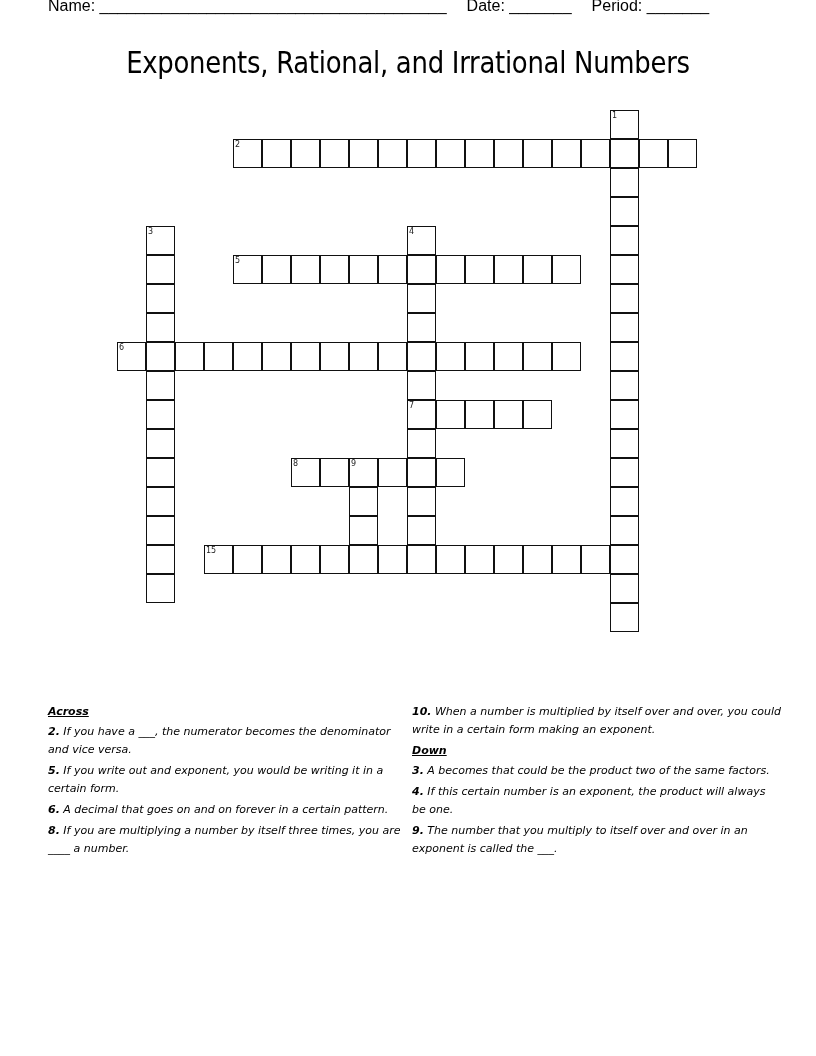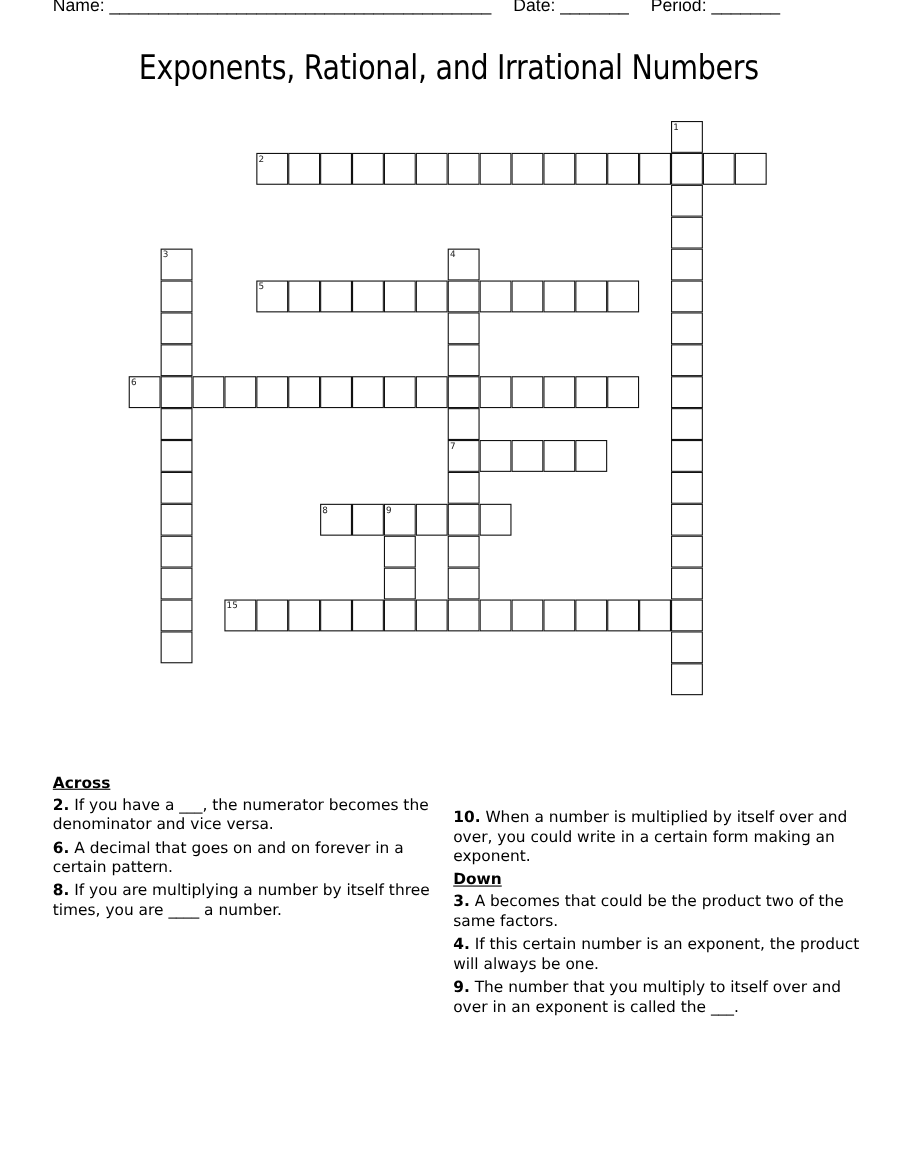--- a/index.html
+++ b/index.html
@@ -3,26 +3,26 @@
 <meta charset="utf-8">
 <style>
   html, body { margin:0; padding:0; background:#ffffff; }
   body { width:816px; height:1056px; position:relative; overflow:hidden; color:#000; }
   .header-line { position:absolute; top:-3px; left:48px; font-family:"Liberation Sans", sans-serif; font-size:16px; white-space:pre; }
   .header-line span { margin-right:0; }
   .title { position:absolute; top:44px; left:0; width:816px; text-align:center; font-family:"DejaVu Sans", sans-serif; font-size:31px; letter-spacing:-0.3px; font-stretch:condensed; transform:scaleX(0.93); }
   #grid { position:absolute; left:0; top:0; width:816px; height:680px; }
   .cell { position:absolute; width:29px; height:29px; box-sizing:border-box; border:1.5px solid #111; background:#fff; }
   .cell .num { position:absolute; left:1px; top:0px; font-family:"DejaVu Sans", sans-serif; font-size:8px; line-height:9px; color:#222; }
-  .clues { position:absolute; font-family:"DejaVu Sans", sans-serif; font-size:14px; line-height:18px; }
+  .clues { position:absolute; font-family:"DejaVu Sans", sans-serif; font-size:11px; line-height:18px;font-style:italic; }
   .clues .heading { text-decoration:underline; font-weight:bold; display:block; margin-bottom:2px; }
   .clue { display:block; margin-bottom:3px; }
   .clue b { font-weight:bold; }
   #across-col { left:48px; top:703px; width:360px; }
-  #right-col { left:412px; top:734px; width:370px; }
+  #right-col { left:412px; top:703px; width:370px; }
 </style>
 </head>
 <body>
 
 <div class="header-line"><span>Name:</span><span> _______________________________________</span><span style="display:inline-block;width:20px"></span><span>Date:</span><span> _______</span><span style="display:inline-block;width:20px"></span><span>Period:</span><span> _______</span></div>
 
 <div class="title">Exponents, Rational, and Irrational Numbers</div>
 
 <div id="grid">
     <div class="cell" style="left: 610px; top: 110px;">
@@ -150,20 +150,21 @@
     <div class="cell" style="left: 465px; top: 545px;"></div>
     <div class="cell" style="left: 494px; top: 545px;"></div>
     <div class="cell" style="left: 523px; top: 545px;"></div>
     <div class="cell" style="left: 552px; top: 545px;"></div>
     <div class="cell" style="left: 581px; top: 545px;"></div>
   </div>
 
 <div class="clues" id="across-col">
   <span class="heading">Across</span>
   <span class="clue"><b>2.</b><span> If you have a ___, the numerator becomes the denominator and vice versa.</span></span>
+  <span class="clue"><b>5.</b><span> If you write out and exponent, you would be writing it in a certain form.</span></span>
   <span class="clue"><b>6.</b><span> A decimal that goes on and on forever in a certain pattern.</span></span>
   <span class="clue"><b>8.</b><span> If you are multiplying a number by itself three times, you are ____ a number.</span></span>
 </div>
 
 <div class="clues" id="right-col">
   <span class="clue"><b>10.</b><span> When a number is multiplied by itself over and over, you could write in a certain form making an exponent.</span></span>
   <span class="heading">Down</span>
   <span class="clue"><b>3.</b><span> A becomes that could be the product two of the same factors.</span></span>
   <span class="clue"><b>4.</b><span> If this certain number is an exponent, the product will always be one.</span></span>
   <span class="clue"><b>9.</b><span> The number that you multiply to itself over and over in an exponent is called the ___.</span></span>

